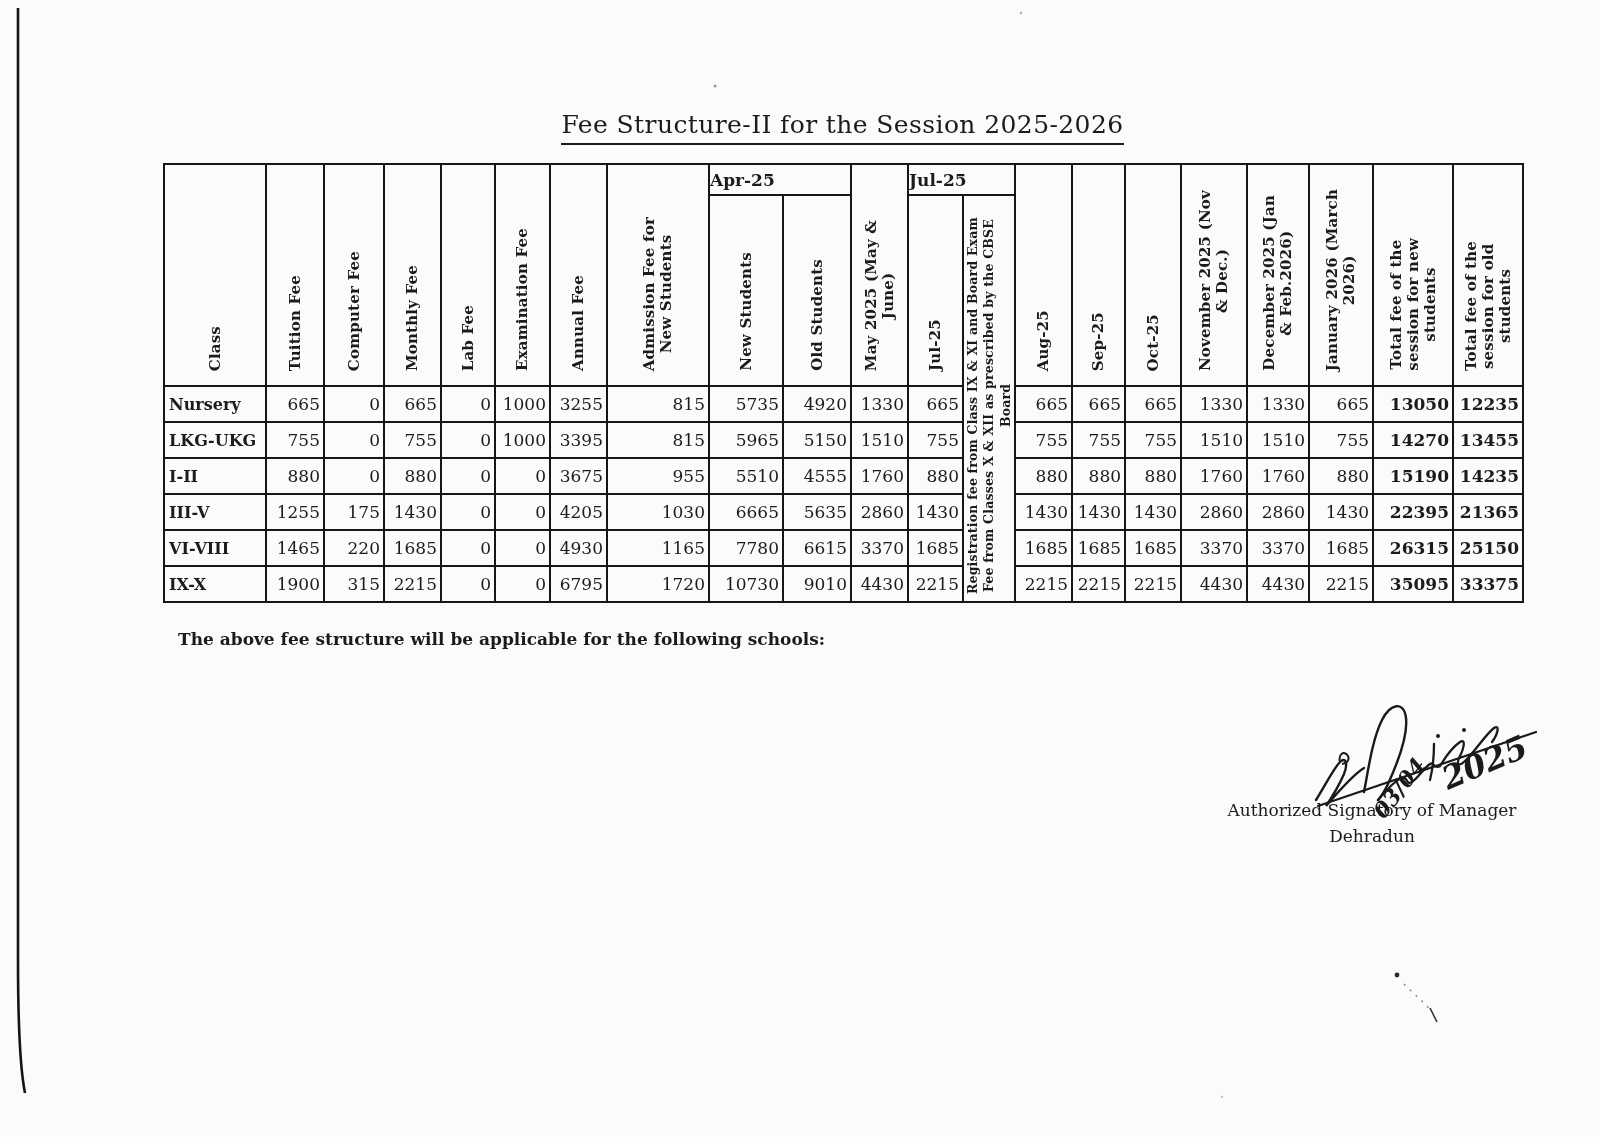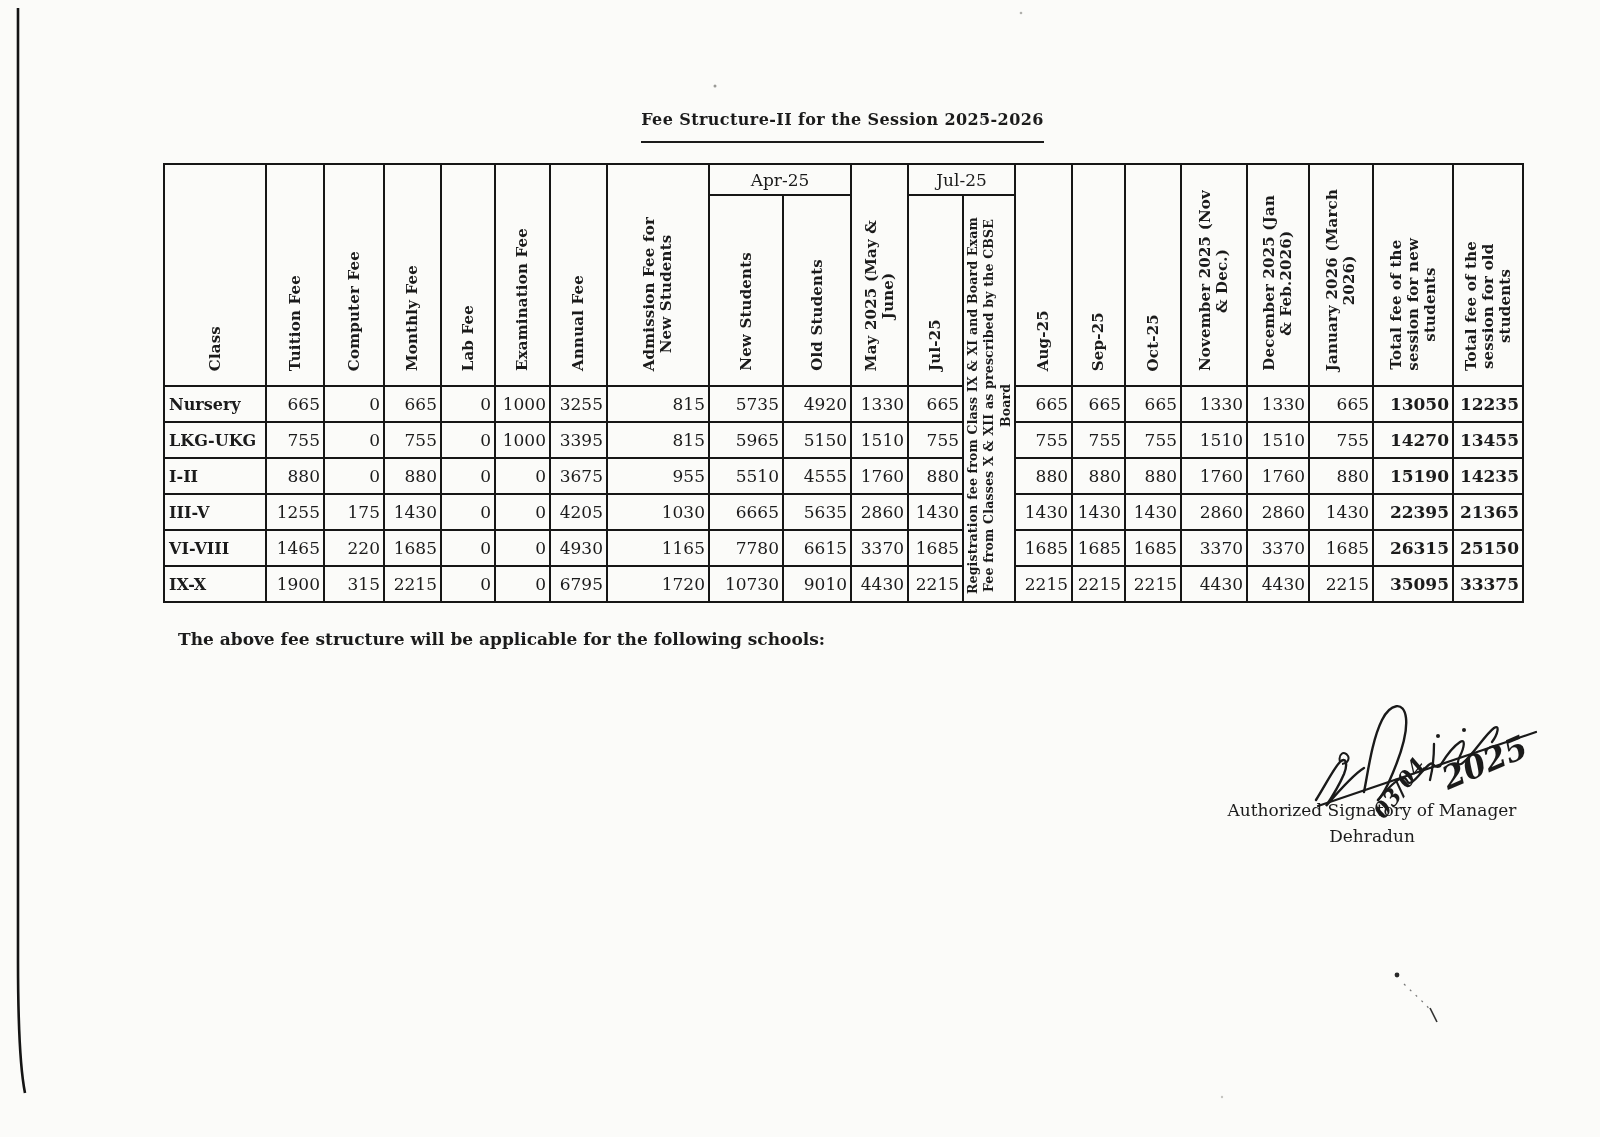--- a/index.html
+++ b/index.html
@@ -12,38 +12,38 @@
     color: #1b1b1b;
     overflow: hidden;
   }
   .artifacts { position: absolute; left: 0; top: 0; pointer-events: none; }
 
   .title-wrap {
     position: absolute; left: 163px; top: 110px; width: 1359px;
     text-align: center;
   }
   .title-wrap span {
-    font-size: 16px; font-weight: bold; letter-spacing: 0.4px;
-    border-bottom: 2.5px solid #1b1b1b; padding-bottom: 12px;
+    font-size: 25px; font-weight: normal; letter-spacing: 0.4px;
+    border-bottom: 2.5px solid #1b1b1b; padding-bottom: 4px;
   }
 
   table.fee-table {
     position: absolute; left: 163px; top: 163px;
     width: 1359px; border-collapse: collapse; table-layout: fixed;
   }
   table.fee-table td {
     border: 2px solid #161616;
     overflow: hidden;
   }
   tr.row-group { height: 31px; }
   tr.row-head { height: 191px; }
   tr.row-data { height: 36px; }
 
   td.ghead {
-    font-weight: normal; font-size: 17px; text-align: center; vertical-align: middle;
+    font-weight: bold; font-size: 17px; text-align: left; vertical-align: middle;
   }
   td.vhead {
     vertical-align: bottom; text-align: center; padding-bottom: 10px;
   }
   .vtext {
     display: inline-block;
     writing-mode: vertical-rl;
     transform: rotate(180deg);
     white-space: pre-line;
     font-weight: bold; font-size: 15px; line-height: 1.12;

